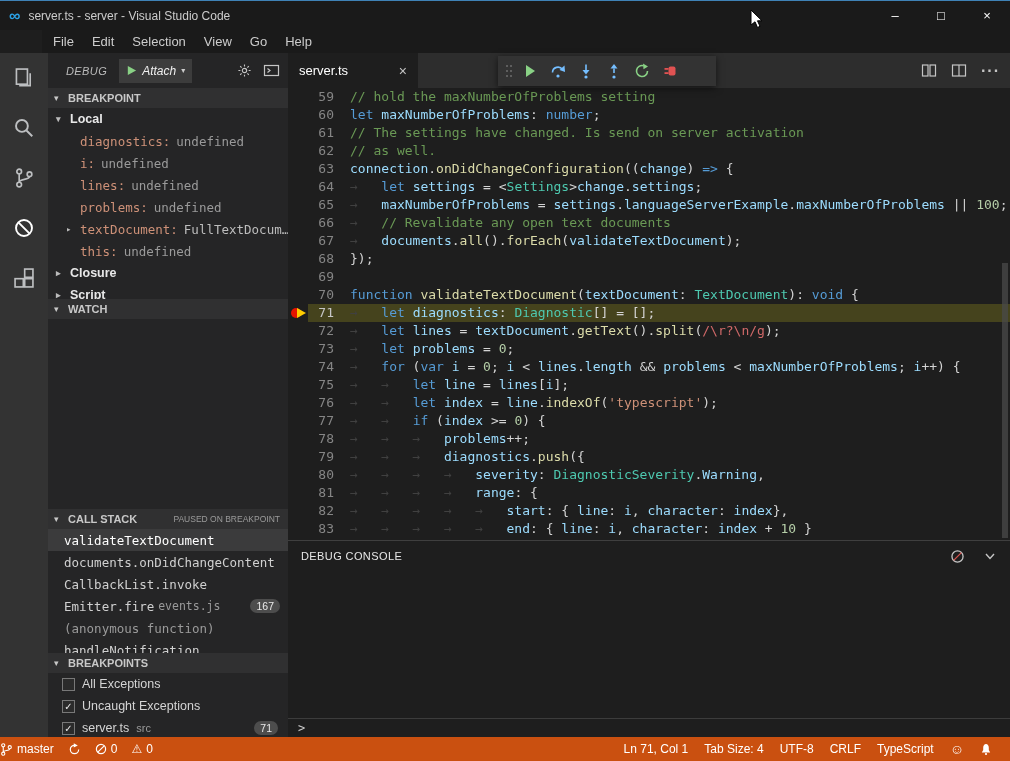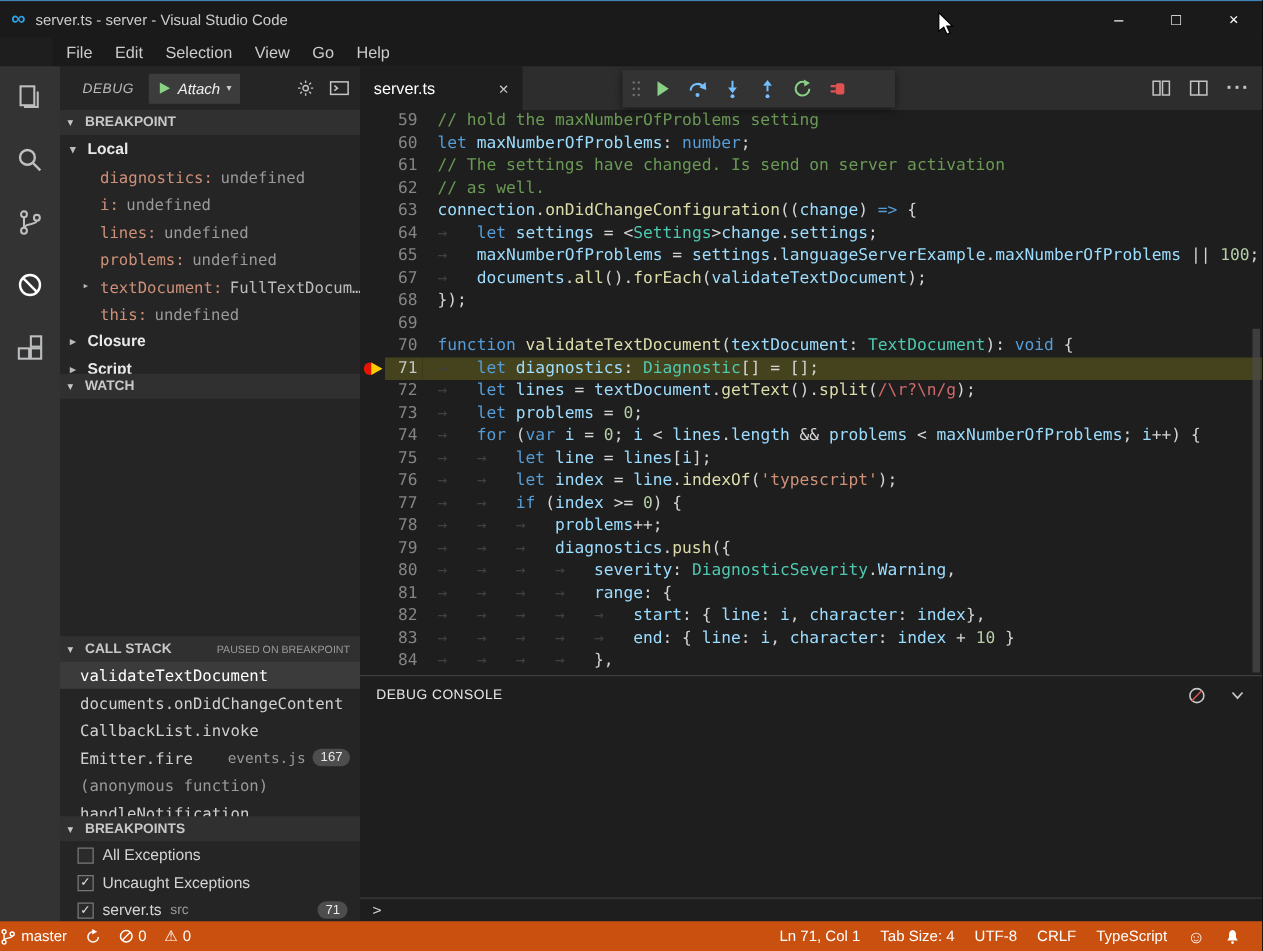--- a/index.html
+++ b/index.html
@@ -57,21 +57,21 @@
 
   .callstack-body { height:124px; overflow:hidden;
                     font-family:"DejaVu Sans Mono","Liberation Mono",monospace; font-size:12.5px; }
   .stack-row { height:22px; display:flex; align-items:center; padding:0 8px 0 16px;
                color:#d0d0d0; white-space:nowrap; overflow:hidden; }
   .stack-row.selected { background:#3b3b3c; color:#ffffff; }
   .stack-row.muted .frame-name { color:#9a9a9a; }
   .frame-loc { margin-left:auto; display:flex; align-items:center; gap:6px; }
   .frame-file { color:#9a9a9a; font-size:11.5px; }
   .badge { background:#4d4d4d; color:#eaeaea; font-size:10.5px;
-           font-family:"Liberation Sans",sans-serif; padding:1px 6px; border-radius:8px; }
+           font-family:"Liberation Sans",sans-serif; padding:1px 6px; border-radius:8px;margin-left:24px; }
 
   .breakpoints-body { height:65px; overflow:hidden; font-size:12.5px; }
   .bp-row { height:22px; display:flex; align-items:center; padding:0 10px 0 14px; gap:7px; color:#d4d4d4; }
   .checkbox { width:13px; height:13px; border:1px solid #787878; background:#2b2b2b; flex:none;
               font-size:10px; line-height:11px; text-align:center; color:#e8e8e8; }
   .bp-detail { color:#9a9a9a; font-size:11px; }
   .bp-line { margin-left:auto; }
 
   
   .editor-col { position:absolute; top:52px; left:288px; right:0; bottom:24px; background:#1e1e1e; }
@@ -394,20 +394,21 @@
 
     <div class="code-area">
       <div>
           <div class="code-line"><span class="glyph-margin"></span><span class="line-number">59</span><span class="code-text"><span class="tk-c">// hold the maxNumberOfProblems setting</span></span></div>
           <div class="code-line"><span class="glyph-margin"></span><span class="line-number">60</span><span class="code-text"><span class="tk-k">let</span><span class="tk-p"> </span><span class="tk-v">maxNumberOfProblems</span><span class="tk-p">: </span><span class="tk-k">number</span><span class="tk-p">;</span></span></div>
           <div class="code-line"><span class="glyph-margin"></span><span class="line-number">61</span><span class="code-text"><span class="tk-c">// The settings have changed. Is send on server activation</span></span></div>
           <div class="code-line"><span class="glyph-margin"></span><span class="line-number">62</span><span class="code-text"><span class="tk-c">// as well.</span></span></div>
           <div class="code-line"><span class="glyph-margin"></span><span class="line-number">63</span><span class="code-text"><span class="tk-v">connection</span><span class="tk-p">.</span><span class="tk-f">onDidChangeConfiguration</span><span class="tk-p">((</span><span class="tk-v">change</span><span class="tk-p">) </span><span class="tk-k">=&gt;</span><span class="tk-p"> {</span></span></div>
           <div class="code-line"><span class="glyph-margin"></span><span class="line-number">64</span><span class="code-text"><span class="tk-w">→   </span><span class="tk-k">let</span><span class="tk-p"> </span><span class="tk-v">settings</span><span class="tk-p"> = &lt;</span><span class="tk-t">Settings</span><span class="tk-p">&gt;</span><span class="tk-v">change</span><span class="tk-p">.</span><span class="tk-v">settings</span><span class="tk-p">;</span></span></div>
           <div class="code-line"><span class="glyph-margin"></span><span class="line-number">65</span><span class="code-text"><span class="tk-w">→   </span><span class="tk-v">maxNumberOfProblems</span><span class="tk-p"> = </span><span class="tk-v">settings</span><span class="tk-p">.</span><span class="tk-v">languageServerExample</span><span class="tk-p">.</span><span class="tk-v">maxNumberOfProblems</span><span class="tk-p"> || </span><span class="tk-n">100</span><span class="tk-p">;</span></span></div>
+          <div class="code-line"><span class="glyph-margin"></span><span class="line-number">66</span><span class="code-text"><span class="tk-w">→   </span><span class="tk-c">// Revalidate any open text documents</span></span></div>
           <div class="code-line"><span class="glyph-margin"></span><span class="line-number">67</span><span class="code-text"><span class="tk-w">→   </span><span class="tk-v">documents</span><span class="tk-p">.</span><span class="tk-f">all</span><span class="tk-p">().</span><span class="tk-f">forEach</span><span class="tk-p">(</span><span class="tk-v">validateTextDocument</span><span class="tk-p">);</span></span></div>
           <div class="code-line"><span class="glyph-margin"></span><span class="line-number">68</span><span class="code-text"><span class="tk-p">});</span></span></div>
           <div class="code-line"><span class="glyph-margin"></span><span class="line-number">69</span><span class="code-text"></span></div>
           <div class="code-line"><span class="glyph-margin"></span><span class="line-number">70</span><span class="code-text"><span class="tk-k">function</span><span class="tk-p"> </span><span class="tk-f">validateTextDocument</span><span class="tk-p">(</span><span class="tk-v">textDocument</span><span class="tk-p">: </span><span class="tk-t">TextDocument</span><span class="tk-p">): </span><span class="tk-k">void</span><span class="tk-p"> {</span></span></div>
           <div class="code-line current"><span class="glyph-margin"><span class="bp-dot"></span><span class="bp-arrow"></span></span><span class="line-number">71</span><span class="code-text"><span class="tk-w">→   </span><span class="tk-k">let</span><span class="tk-p"> </span><span class="tk-v">diagnostics</span><span class="tk-p">: </span><span class="tk-t">Diagnostic</span><span class="tk-p">[] = [];</span></span></div>
           <div class="code-line"><span class="glyph-margin"></span><span class="line-number">72</span><span class="code-text"><span class="tk-w">→   </span><span class="tk-k">let</span><span class="tk-p"> </span><span class="tk-v">lines</span><span class="tk-p"> = </span><span class="tk-v">textDocument</span><span class="tk-p">.</span><span class="tk-f">getText</span><span class="tk-p">().</span><span class="tk-f">split</span><span class="tk-p">(</span><span class="tk-re">/\r?\n/g</span><span class="tk-p">);</span></span></div>
           <div class="code-line"><span class="glyph-margin"></span><span class="line-number">73</span><span class="code-text"><span class="tk-w">→   </span><span class="tk-k">let</span><span class="tk-p"> </span><span class="tk-v">problems</span><span class="tk-p"> = </span><span class="tk-n">0</span><span class="tk-p">;</span></span></div>
           <div class="code-line"><span class="glyph-margin"></span><span class="line-number">74</span><span class="code-text"><span class="tk-w">→   </span><span class="tk-k">for</span><span class="tk-p"> (</span><span class="tk-k">var</span><span class="tk-p"> </span><span class="tk-v">i</span><span class="tk-p"> = </span><span class="tk-n">0</span><span class="tk-p">; </span><span class="tk-v">i</span><span class="tk-p"> &lt; </span><span class="tk-v">lines</span><span class="tk-p">.</span><span class="tk-v">length</span><span class="tk-p"> &amp;&amp; </span><span class="tk-v">problems</span><span class="tk-p"> &lt; </span><span class="tk-v">maxNumberOfProblems</span><span class="tk-p">; </span><span class="tk-v">i</span><span class="tk-p">++) {</span></span></div>
           <div class="code-line"><span class="glyph-margin"></span><span class="line-number">75</span><span class="code-text"><span class="tk-w">→   →   </span><span class="tk-k">let</span><span class="tk-p"> </span><span class="tk-v">line</span><span class="tk-p"> = </span><span class="tk-v">lines</span><span class="tk-p">[</span><span class="tk-v">i</span><span class="tk-p">];</span></span></div>
           <div class="code-line"><span class="glyph-margin"></span><span class="line-number">76</span><span class="code-text"><span class="tk-w">→   →   </span><span class="tk-k">let</span><span class="tk-p"> </span><span class="tk-v">index</span><span class="tk-p"> = </span><span class="tk-v">line</span><span class="tk-p">.</span><span class="tk-f">indexOf</span><span class="tk-p">(</span><span class="tk-s">'typescript'</span><span class="tk-p">);</span></span></div>

